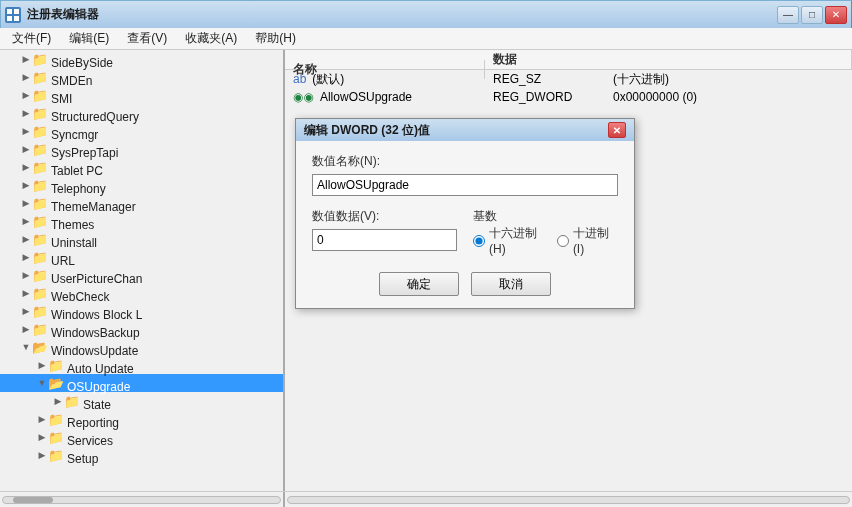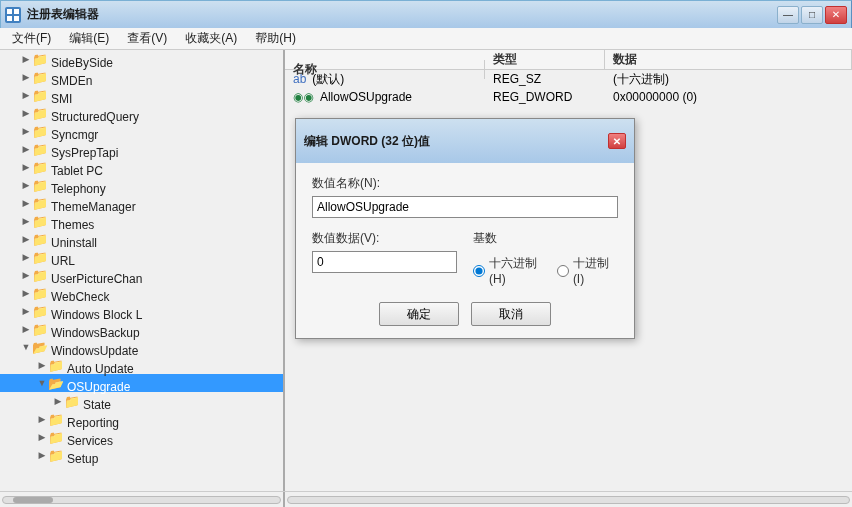--- a/index.html
+++ b/index.html
@@ -151,21 +151,21 @@
       position: absolute;
       top: 118px;
       left: 295px;
       width: 340px;
       background: #f5f5f5;
       border: 1px solid #888;
       box-shadow: 2px 2px 8px rgba(0,0,0,0.3);
     }
     .dialog-title {
       background: linear-gradient(to bottom, #cde0f0, #a8c8e8);
-      height: 44px;
+      height: 22px;
       display: flex;
       align-items: center;
       padding: 0 8px;
       font-size: 12px;
       font-weight: bold;
       color: #1a1a1a;
       justify-content: space-between;
     }
     .dialog-close {
       width: 18px; height: 16px;
@@ -197,21 +197,21 @@
       display: flex;
       gap: 16px;
     }
     .dialog-value-area { flex: 1; }
     .dialog-base-area {
       flex: 1;
     }
     .dialog-base-label {
       font-size: 12px;
       color: #333;
-      margin-bottom: 8px;
+      margin-bottom: 0;
     }
     .radio-group {
       display: flex;
       flex-direction: row;
       gap: 6px;
     }
     .radio-item {
       display: flex;
       align-items: center;
       gap: 4px;
@@ -491,21 +491,20 @@
     <span class="tree-label">Setup</span>
   </div>
           </div>
       </div>
     </div>
 
     <div class="right-wrapper">
 
       <div class="right-header">
         <div class="right-header-col col-name">名称</div>
-        <div class="right-header-col col-type">类型</div>
         <div class="right-header-col col-data">数据</div>
       </div>
       <div class="right-scroll-area">
         <div id="right-rows-container">
             <div class="right-row">
     <div class="cell cell-name">
                 <span class="ab-icon">ab</span>
                 <span>(默认)</span>
               </div>
     <div class="cell cell-type">REG_SZ</div>

